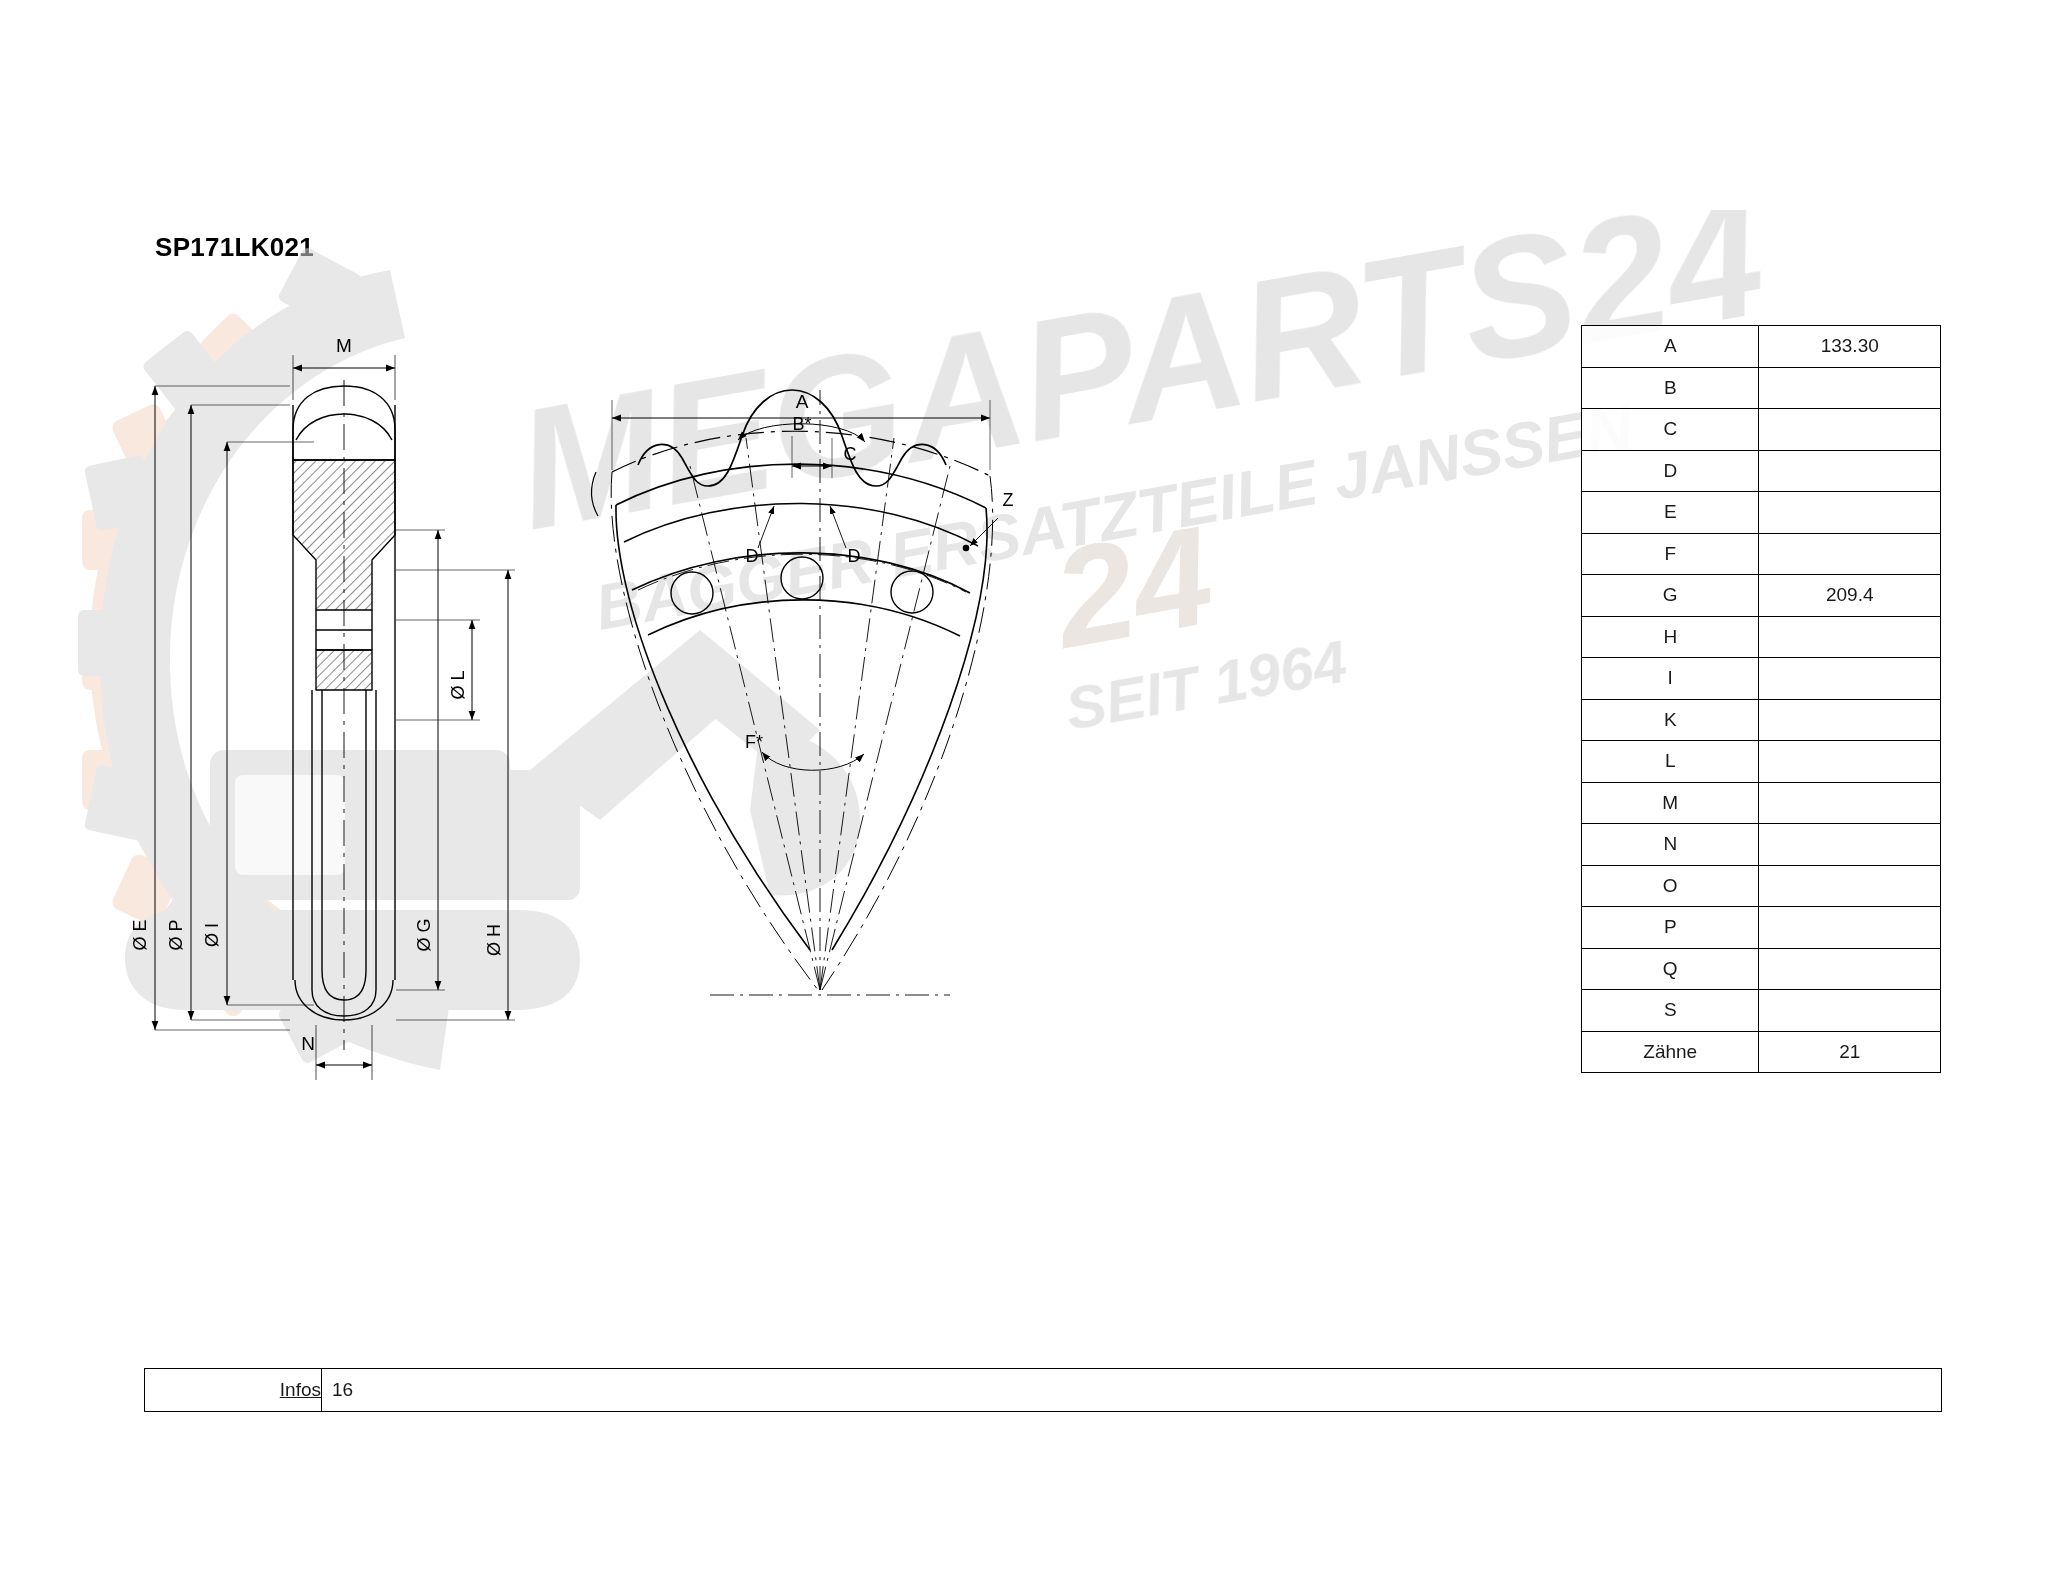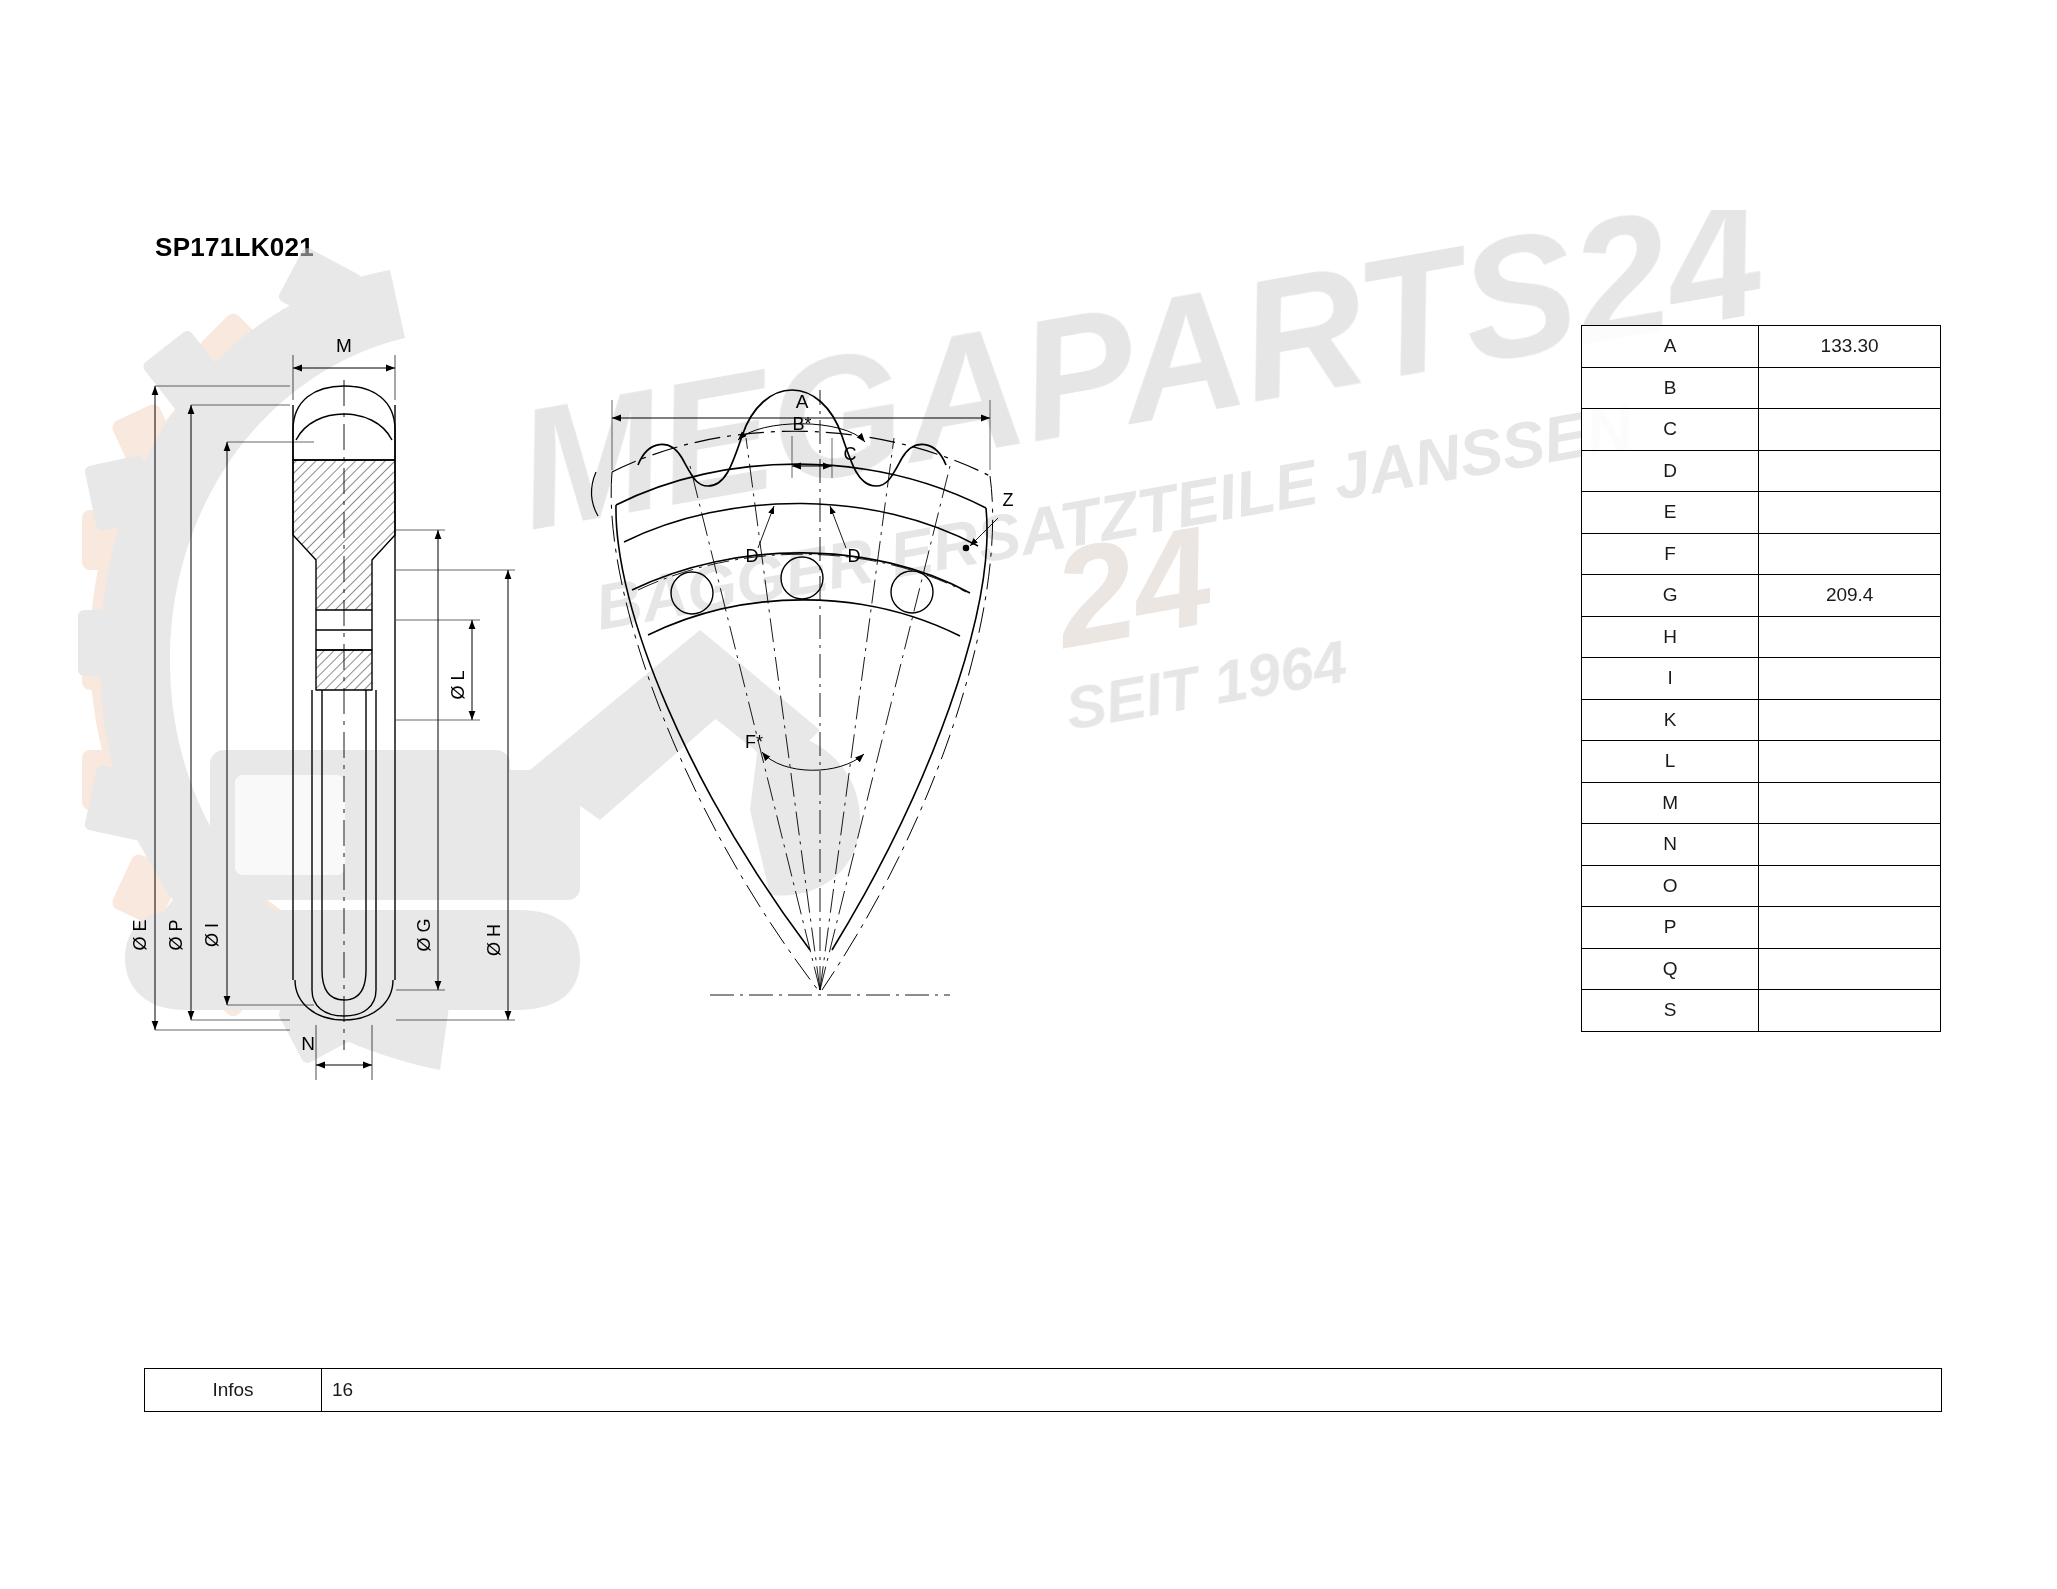--- a/index.html
+++ b/index.html
@@ -81,21 +81,22 @@
   .infos-table td {
     border: 1px solid #000000;
     height: 42px;
     font-size: 19px;
     color: #1a1a1a;
     padding: 0 0 0 0;
     line-height: 42px;
   }
   .infos-table td.infos-key {
     width: 176px;
-    text-align: center;
+    text-align: right;
+    text-decoration: underline;
   }
   .infos-table td.infos-val {
     text-align: left;
     padding-left: 10px;
   }
 
   
 </style>
 </head>
 <body>
@@ -378,20 +379,24 @@
       <td class="val"></td>
     </tr>
     <tr>
       <td class="key">Q</td>
       <td class="val"></td>
     </tr>
     <tr>
       <td class="key">S</td>
       <td class="val"></td>
     </tr>
+    <tr>
+      <td class="key">Zähne</td>
+      <td class="val">21</td>
+    </tr>
   </tbody>
 </table>
 
 <table class="infos-table">
   <tbody>
     <tr>
       <td class="infos-key">Infos</td>
       <td class="infos-val">16</td>
     </tr>
   </tbody>

